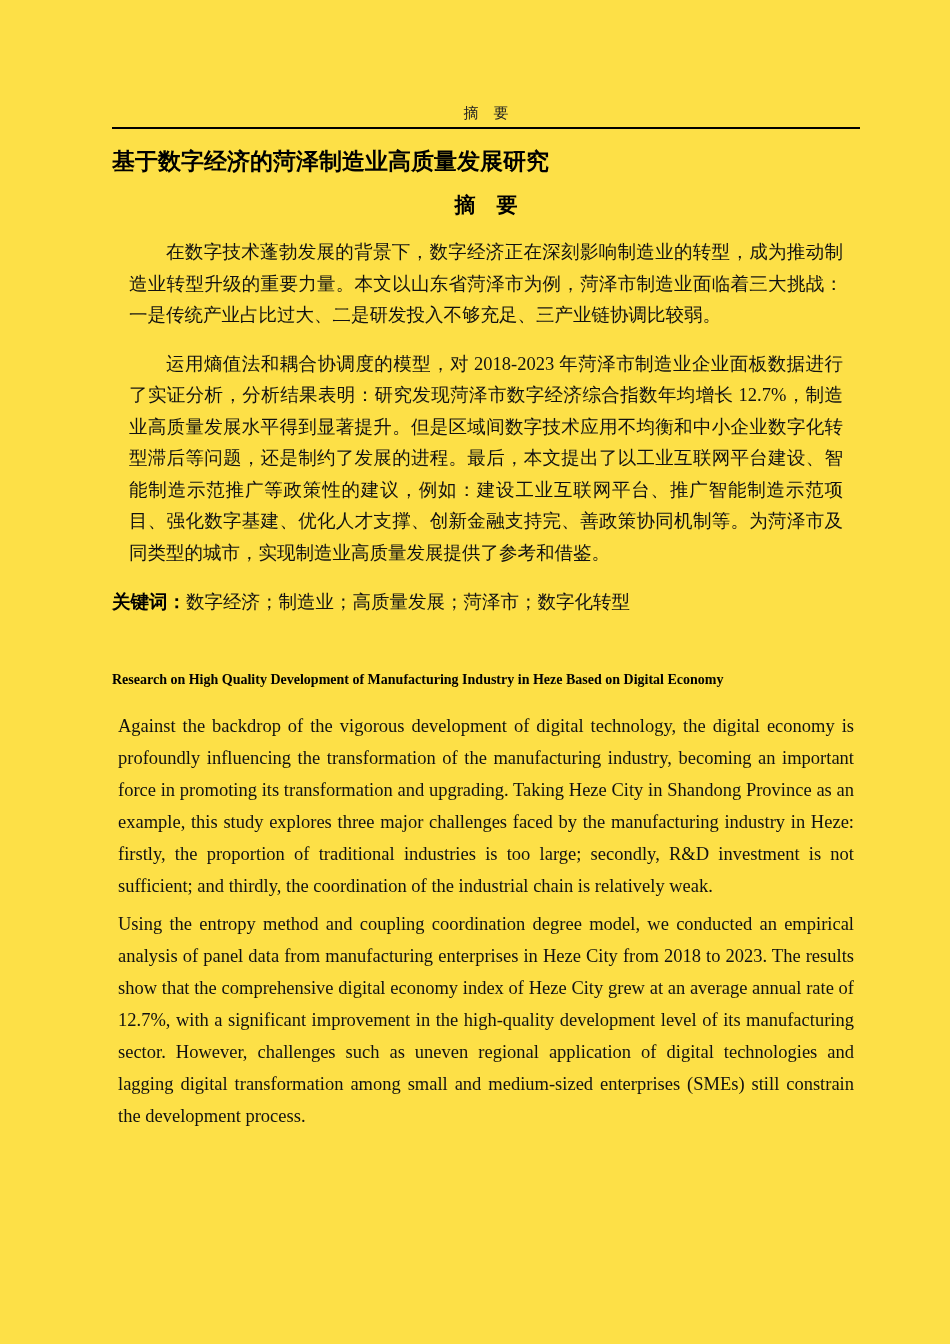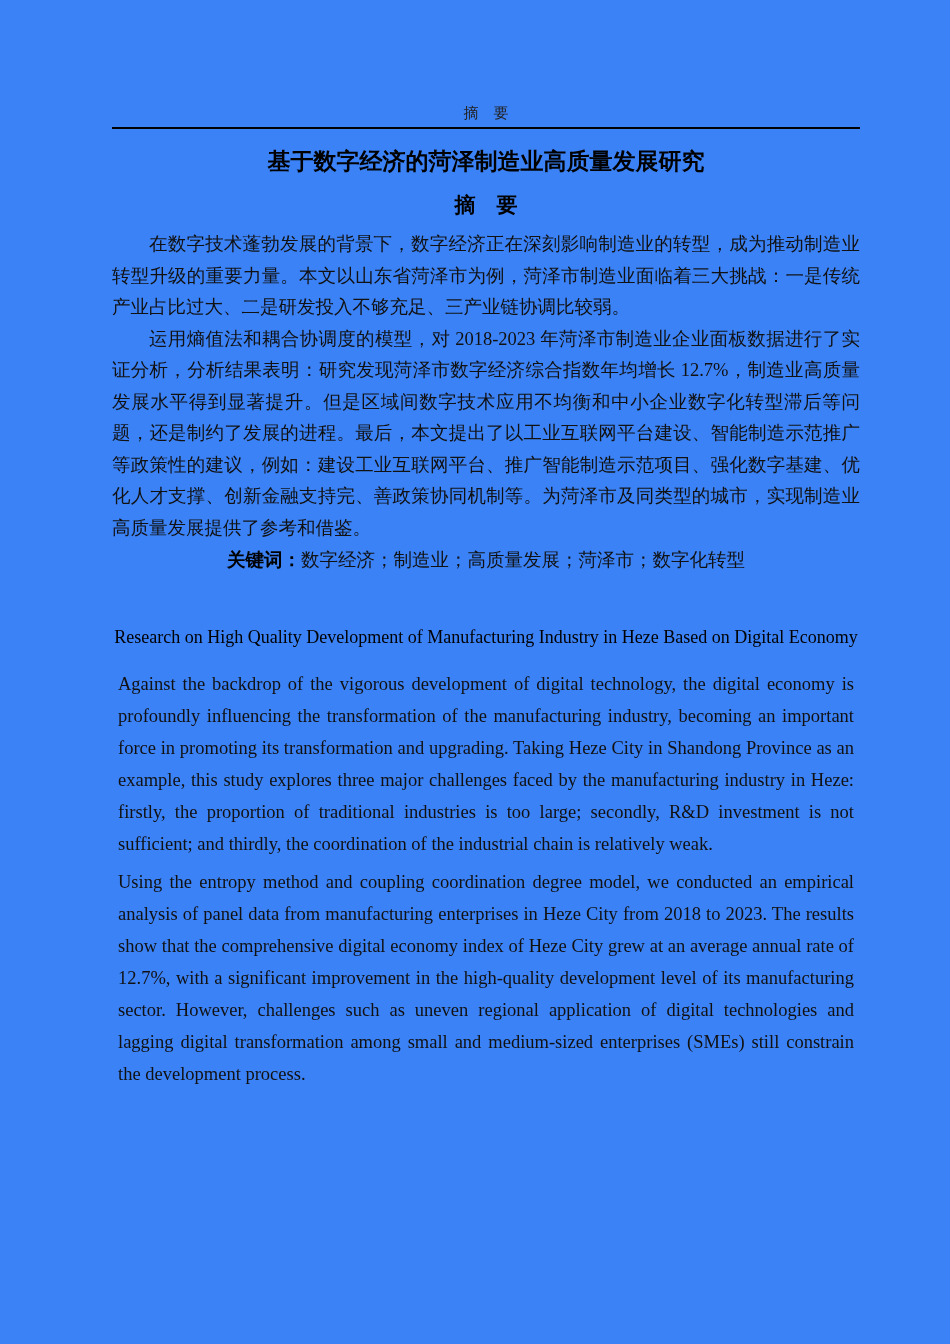--- a/index.html
+++ b/index.html
@@ -1,77 +1,75 @@
 <!DOCTYPE html>
 <html><head>
 <meta charset="utf-8">
 <style>
   html, body { margin: 0; padding: 0; background: #ffffff; }
   .page {
     position: relative;
     width: 950px;
     height: 1344px;
     box-sizing: border-box;
-    background: #3b82f6;
+    background: #fde047;
     color: #111111;
     padding: 104px 90px 0 112px;
     font-family: "Liberation Serif", "DejaVu Serif", serif;
     overflow: hidden;
   }
   .running-header {
     text-align: center;
     font-size: 15px;
     color: #222222;
     padding-bottom: 5px;
     border-bottom: 2px solid #000000;
     line-height: 18px;
   }
   .title-cn {
     margin: 16px 0 0 0;
-    text-align: center;
     font-family: "Liberation Sans", "DejaVu Sans", sans-serif;
     font-weight: bold;
     font-size: 23px;
     line-height: 32px;
     color: #000000;
   }
   .abstract-heading {
     margin: 13px 0 9px 0;
     text-align: center;
     font-family: "Liberation Sans", "DejaVu Sans", sans-serif;
     font-weight: bold;
     font-size: 21px;
     line-height: 30px;
     color: #000000;
   }
   .para-cn {
-    margin: 0;
+    margin: 17px;
     font-size: 18.5px;
     line-height: 31.5px;
     text-align: justify;
     text-indent: 2em;
     color: #111111;
   }
   .keywords-line {
     margin: 0;
     font-size: 18.5px;
     line-height: 31.5px;
-    text-align: center;
+    text-align: left;
     color: #111111;
   }
   .kw-label {
     font-family: "Liberation Sans", "DejaVu Sans", sans-serif;
     font-weight: bold;
     color: #000000;
   }
   .title-en {
     margin: 36px 0 6px 0;
-    text-align: center;
-    font-weight: normal;
-    font-size: 18px;
+    font-weight: bold;
+    font-size: 14px;
     line-height: 49px;
     color: #000000;
   }
   .para-en {
     margin: 6px;
     font-size: 18.5px;
     line-height: 32px;
     text-align: justify;
     color: #111111;
   }

